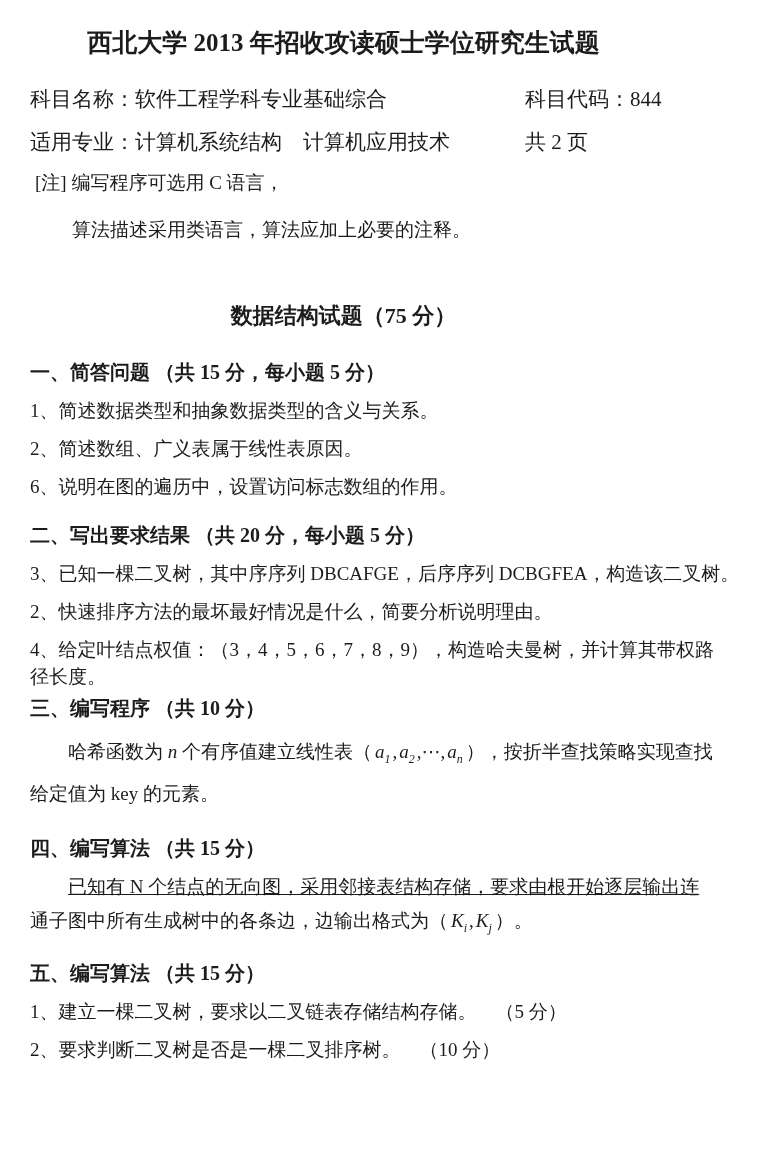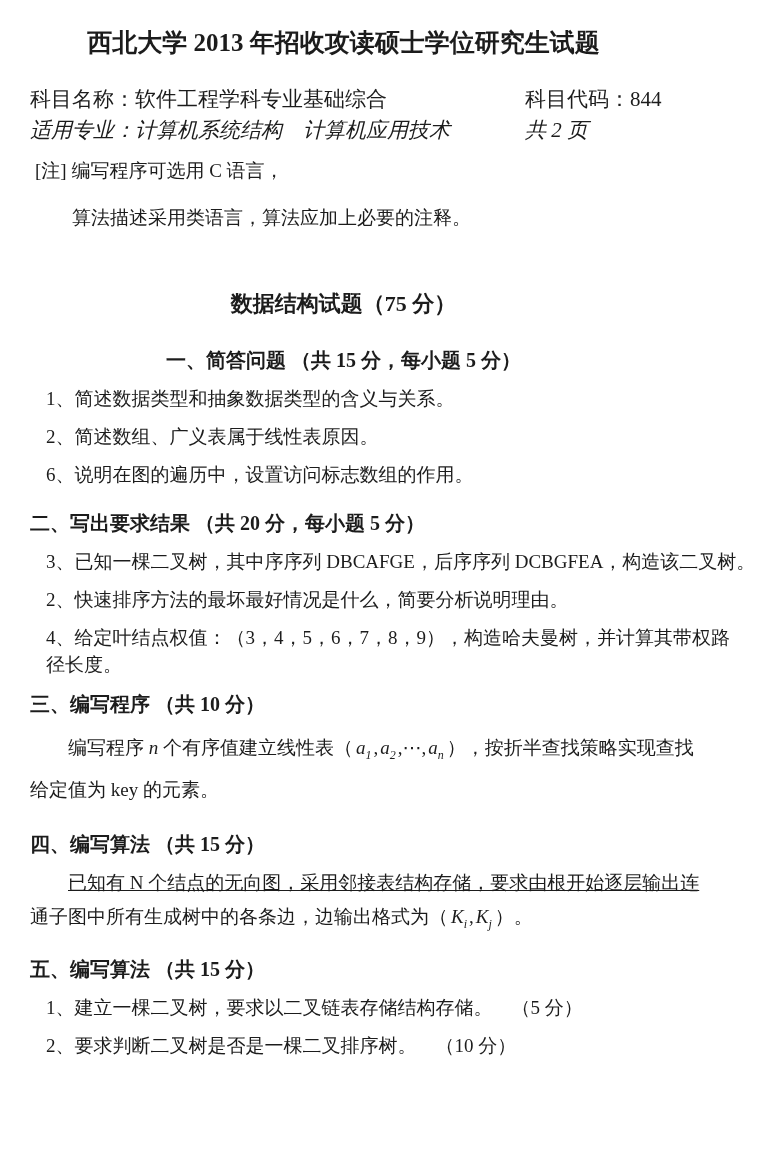--- a/index.html
+++ b/index.html
@@ -10,35 +10,35 @@
     font-family:"Liberation Serif","DejaVu Serif",serif;
     overflow:hidden;
   }
   .page { display:flex; flex-direction:column; width:687px; height:1170px; padding:26px 30px 0 30px; }
 
   .title { font-size:25px; line-height:34px; font-weight:700; text-align:center; white-space:nowrap; }
 
   .meta-row { display:flex; font-size:21px; line-height:26px; white-space:nowrap; }
   .meta-row .left { width:495px; flex:none; }
   .meta-row.m1 { margin-top:26px; }
-  .meta-row.m2 { margin-top:5px;font-style:italic; }
+  .meta-row.m2 { margin-top:17px; }
 
   .note { margin-top:14px; margin-left:5px; font-size:19px; line-height:27px; white-space:nowrap; }
   .note .l2 { margin-left:37px;margin-top:20px; }
 
   .paper-title { margin-top:57px; font-size:22px; line-height:32px; font-weight:700; text-align:center; white-space:nowrap; }
 
   .q-head { font-size:20px; line-height:28px; font-weight:700; white-space:nowrap; }
-  .mt-s1 { margin-top:26px;text-align:center; }
+  .mt-s1 { margin-top:26px; }
   .mt-s2 { margin-top:21px; }
-  .mt-s3 { margin-top:12px; }
+  .mt-s3 { margin-top:4px; }
   .mt-s4 { margin-top:27px; }
   .mt-s5 { margin-top:23px; }
 
-  .q-item { font-size:19px; line-height:27px; margin-top:11px; white-space:nowrap;margin-left:16px; }
+  .q-item { font-size:19px; line-height:27px; margin-top:11px; white-space:nowrap; }
   .q-item .line { white-space:nowrap; }
 
   .para-line { font-size:19px; line-height:30px; white-space:nowrap; }
   .indent { padding-left:38px; }
   .s3-l1 { margin-top:15px; }
   .s3-l2 { margin-top:13px; line-height:27px; }
   .s4-l1 { margin-top:11px; line-height:27px;text-decoration:underline; }
   .s4-l2 { margin-top:6px; }
 
   .mvar { font-style:italic; font-family:"Liberation Serif","DejaVu Serif",serif; }
@@ -82,21 +82,21 @@
   <div class="q-item">
     <div class="line">2、快速排序方法的最坏最好情况是什么，简要分析说明理由。</div>
   </div>
   <div class="q-item">
     <div class="line">4、给定叶结点权值：（3，4，5，6，7，8，9），构造哈夫曼树，并计算其带权路</div>
     <div class="line">径长度。</div>
   </div>
 
   <h3 class="q-head mt-s3">三、编写程序 （共 10 分）</h3>
   <div class="para-line indent s3-l1">
-    <span>编写程序 </span><i class="mvar">n</i><span> 个有序值建立线性表</span><span>（</span><span class="mexp"><i class="mvar">a</i><sub>1</sub><span class="msep">,</span><i class="mvar">a</i><sub>2</sub><span class="msep">,⋯,</span><i class="mvar">a</i><sub>n</sub></span><span>）</span><span>，按折半查找策略实现查找</span>
+    <span>哈希函数为 </span><i class="mvar">n</i><span> 个有序值建立线性表</span><span>（</span><span class="mexp"><i class="mvar">a</i><sub>1</sub><span class="msep">,</span><i class="mvar">a</i><sub>2</sub><span class="msep">,⋯,</span><i class="mvar">a</i><sub>n</sub></span><span>）</span><span>，按折半查找策略实现查找</span>
   </div>
   <div class="para-line s3-l2">给定值为 key 的元素。</div>
 
   <h3 class="q-head mt-s4">四、编写算法 （共 15 分）</h3>
   <div class="para-line indent s4-l1">已知有 N 个结点的无向图，采用邻接表结构存储，要求由根开始逐层输出连</div>
   <div class="para-line s4-l2">
     <span>通子图中所有生成树中的各条边，边输出格式为</span><span>（</span><span class="mexp"><i class="mvar">K</i><sub>i</sub><span class="msep">,</span><i class="mvar">K</i><sub>j</sub></span><span>）</span><span>。</span>
   </div>
 
   <h3 class="q-head mt-s5">五、编写算法 （共 15 分）</h3>

